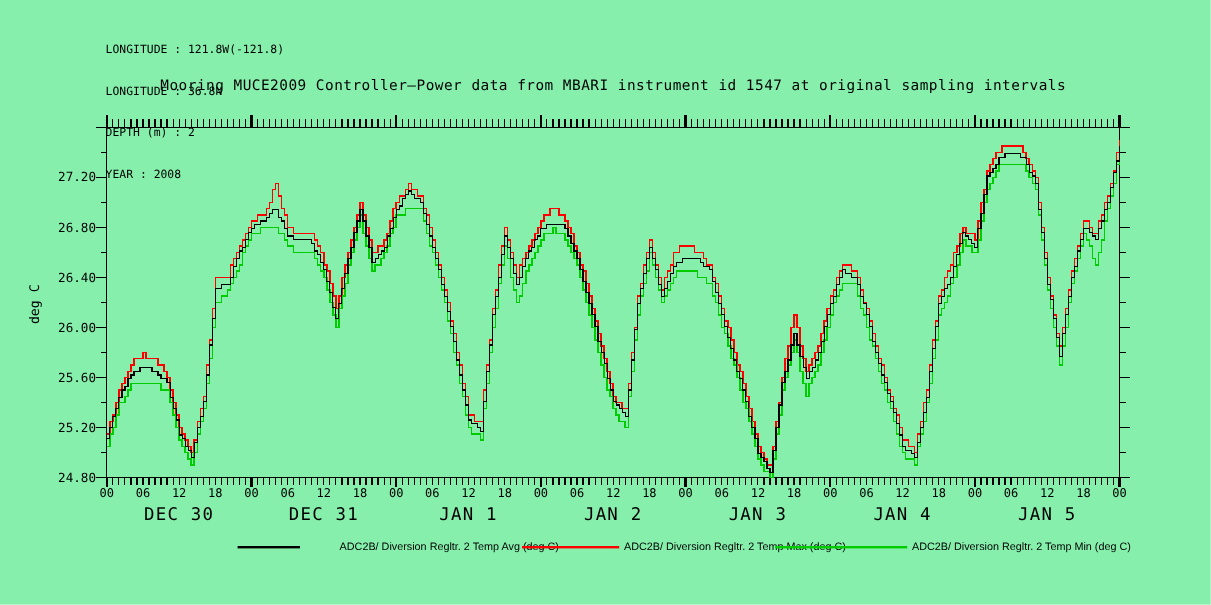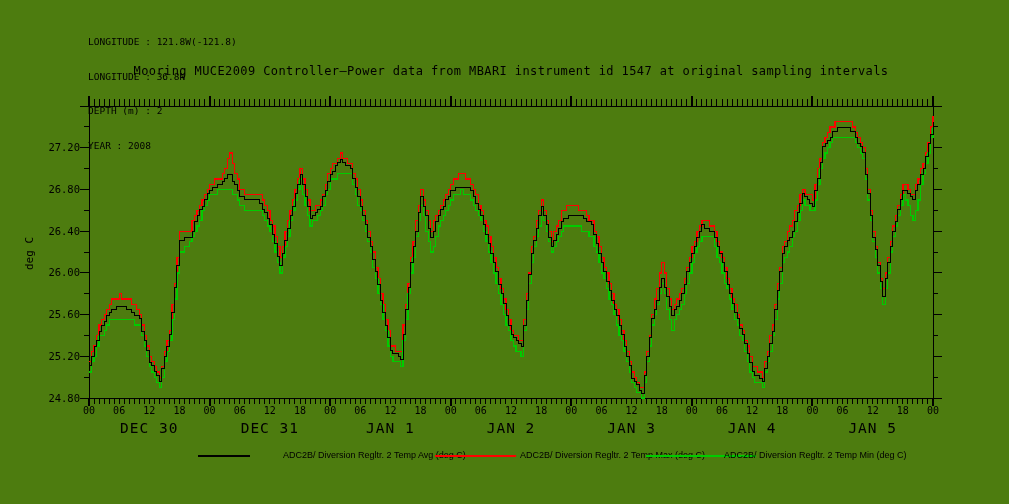--- a/index.html
+++ b/index.html
@@ -1,16 +1,16 @@
 <!DOCTYPE html>
 <html><head>
 <meta charset="utf-8">
 <style>
   html,body{margin:0;padding:0;background:#fff;}
-  .screen{position:relative;width:1009px;height:504px;background:#4d7c0f;overflow:hidden;
+  .screen{position:relative;width:1009px;height:504px;background:#86efac;overflow:hidden;
           font-family:"DejaVu Sans Mono",monospace;color:#000;}
   .meta{position:absolute;left:88px;top:13px;font-size:9.5px;line-height:11.5px;white-space:pre;}
   .title{position:absolute;left:89px;top:64px;width:844px;text-align:center;
          font-size:12px;letter-spacing:0.4px;white-space:nowrap;}
   .ylabel{position:absolute;left:-2px;top:247px;width:62px;text-align:center;font-size:11px;
           transform:rotate(-90deg);transform-origin:center;}
   svg.plot{position:absolute;left:0;top:0;}
   svg text{fill:#000;font-family:"DejaVu Sans Mono",monospace;}
   svg text.ytick{font-size:10.5px;}
   svg text.xtick{font-size:10px;}
@@ -455,16 +455,16 @@
     </svg>
 
   <div class="ylabel">deg C</div>
 
   <div class="legend">
     <span class="lg-line" id="lg-line-0" style="left: 198px; width: 52px; background: rgb(0, 0, 0);"></span>
     <span class="lg-text" id="lg-text-0" style="left:283px;">ADC2B/ Diversion Regltr. 2 Temp Avg (deg C)</span>
     <span class="lg-line" id="lg-line-1" style="left: 435px; width: 81px; background: rgb(255, 0, 0);"></span>
     <span class="lg-text" id="lg-text-1" style="left:520px;">ADC2B/ Diversion Regltr. 2 Temp Max (deg C)</span>
     <span class="lg-line" id="lg-line-2" style="left: 646px; width: 110px; background: rgb(0, 204, 0);"></span>
-    <span class="lg-text" id="lg-text-2" style="left:724px;text-align:right;">ADC2B/ Diversion Regltr. 2 Temp Min (deg C)</span>
+    <span class="lg-text" id="lg-text-2" style="left:760px;text-align:right;">ADC2B/ Diversion Regltr. 2 Temp Min (deg C)</span>
   </div>
 
 </div>
 
 </body></html>

